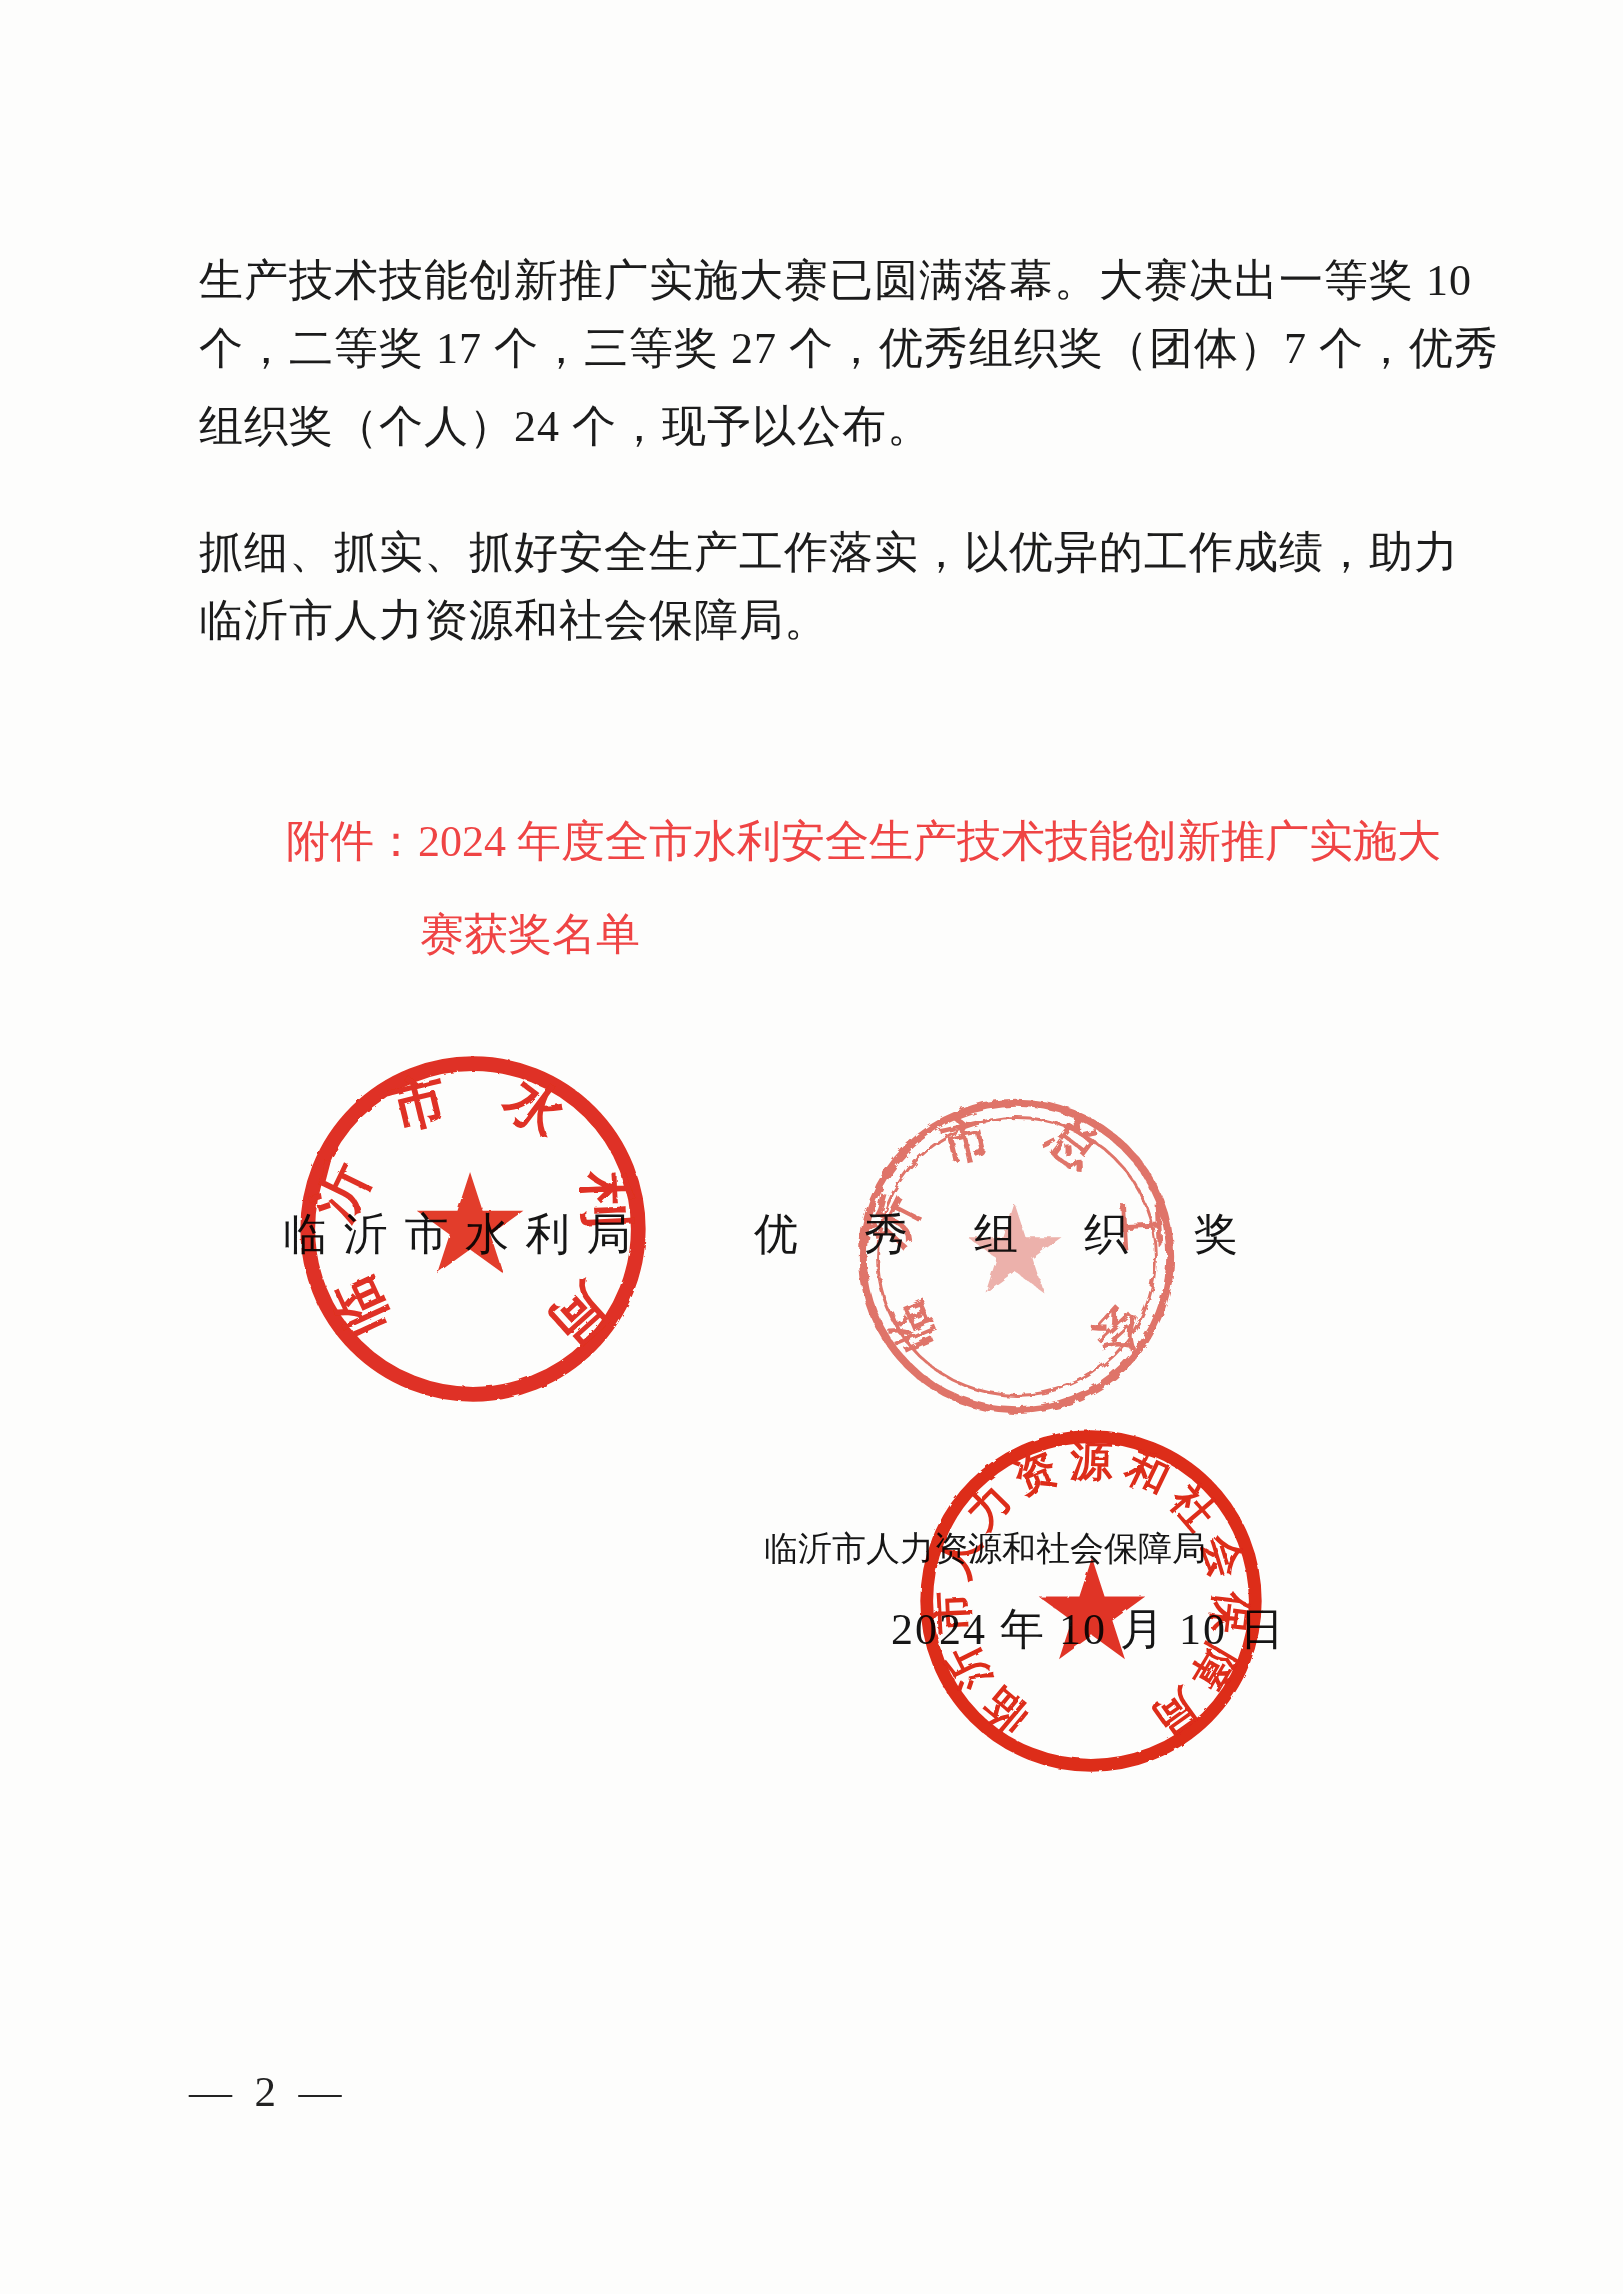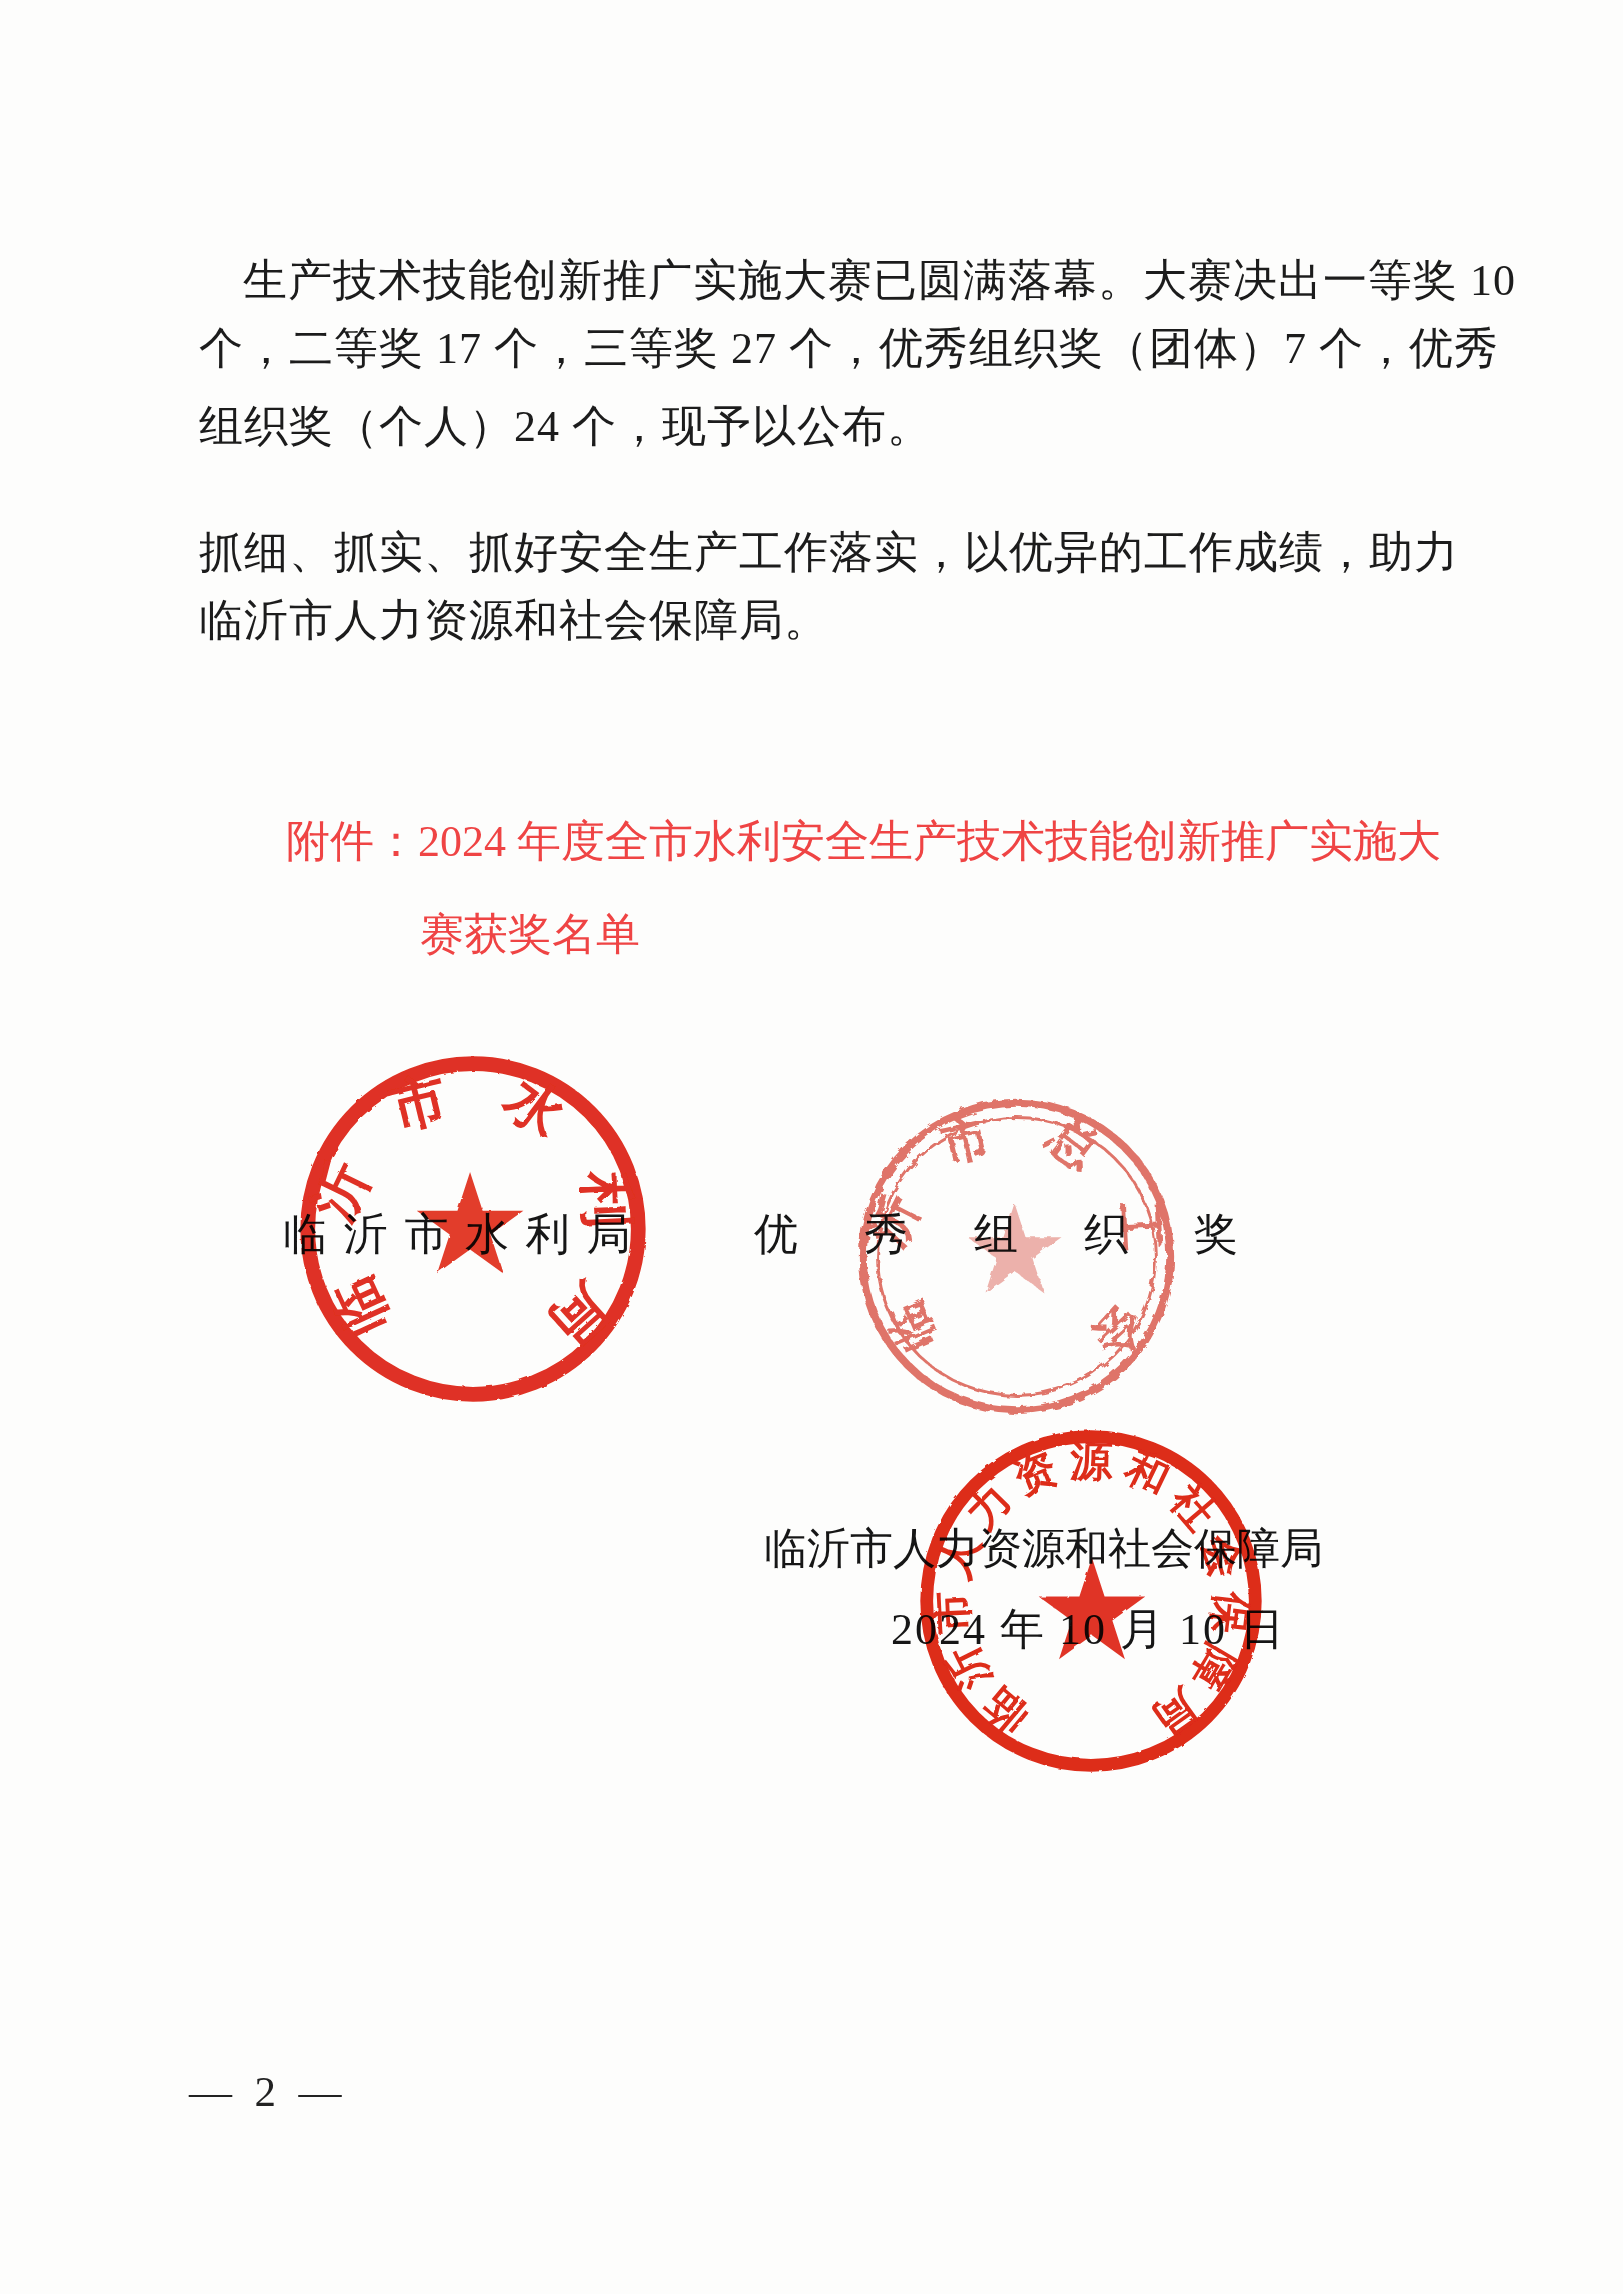--- a/index.html
+++ b/index.html
@@ -53,32 +53,32 @@
   }
   #seal-1{left:291px;top:1047px;width:364px;height:364px;}
   #seal-2{left:849px;top:1089px;width:335px;height:335px;}
   #seal-3{left:909px;top:1419px;width:364px;height:364px;}
 </style>
 </head>
 <body>
 
 <div class="page">
 
-  <div class="doc-line" style="top:247px;margin-left:44px;">生产技术技能创新推广实施大赛已圆满落幕。大赛决出一等奖 10</div>
+  <div class="doc-line" style="top:247px;">生产技术技能创新推广实施大赛已圆满落幕。大赛决出一等奖 10</div>
   <div class="doc-line" style="top:315px;">个，二等奖 17 个，三等奖 27 个，优秀组织奖（团体）7 个，优秀</div>
   <div class="doc-line" style="top:393px;">组织奖（个人）24 个，现予以公布。</div>
   <div class="doc-line" style="top:519px;">抓细、抓实、抓好安全生产工作落实，以优异的工作成绩，助力</div>
   <div class="doc-line" style="top:587px;">临沂市人力资源和社会保障局。</div>
 
   <div class="attach-line" style="left:286px;top:812px;">附件：2024 年度全市水利安全生产技术技能创新推广实施大</div>
   <div class="attach-line" style="left:420px;top:905px;">赛获奖名单</div>
 
   <div class="sig" style="left:283px;top:1211px;letter-spacing:16.7px;">临沂市水利局</div>
   <div class="sig" style="left:754px;top:1211px;letter-spacing:66px;">优秀组织奖</div>
-  <div class="sig" style="left:764px;top:1525px;font-size:43px;letter-spacing:0;">临沂市人力资源和社会保障局</div>
+  <div class="sig" style="left:764px;top:1525px;font-size:34px;letter-spacing:0;">临沂市人力资源和社会保障局</div>
   <div class="sig" style="left:891px;top:1606px;letter-spacing:2px;">2024 年 10 月 10 日</div>
 
   <div id="seal-1" class="seal"><svg width="364" height="364" viewBox="0 0 370 370" xmlns="http://www.w3.org/2000/svg">
     <defs>
       <filter id="rough-0" x="-15%" y="-15%" width="130%" height="130%">
         <feTurbulence type="fractalNoise" baseFrequency="0.12" numOctaves="2" seed="3" result="n"></feTurbulence>
         <feDisplacementMap in="SourceGraphic" in2="n" scale="2.5"></feDisplacementMap>
       </filter>
       <path id="arc-0" d="M 109.15 275.39 A 118 118 0 1 1 260.85 275.39" fill="none"></path>
     </defs>

